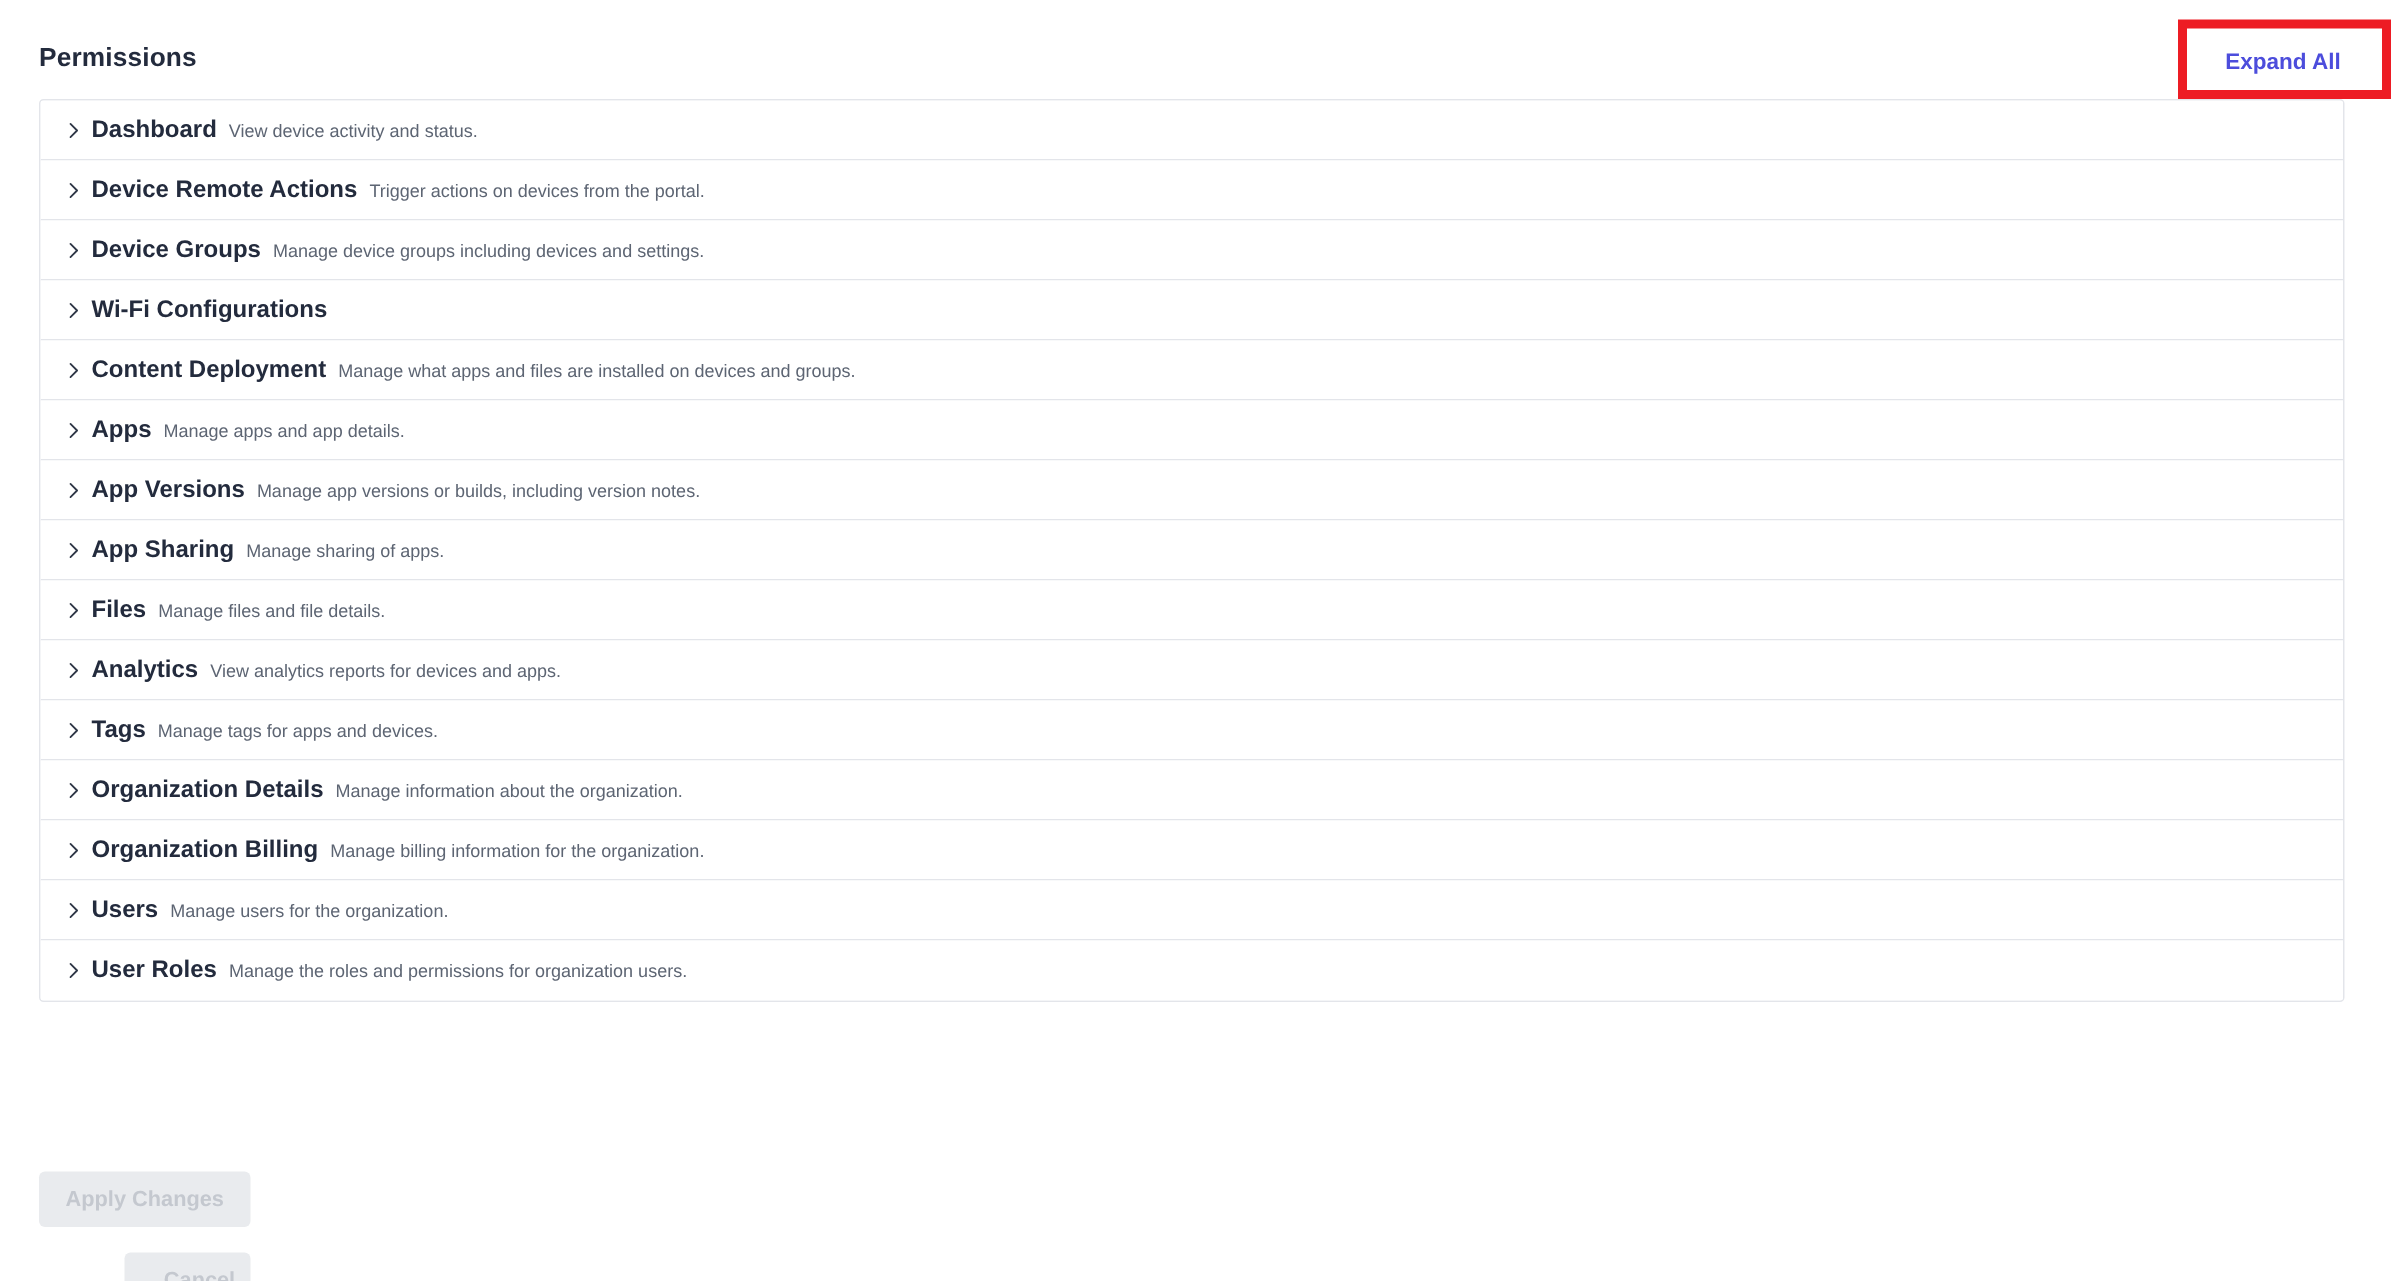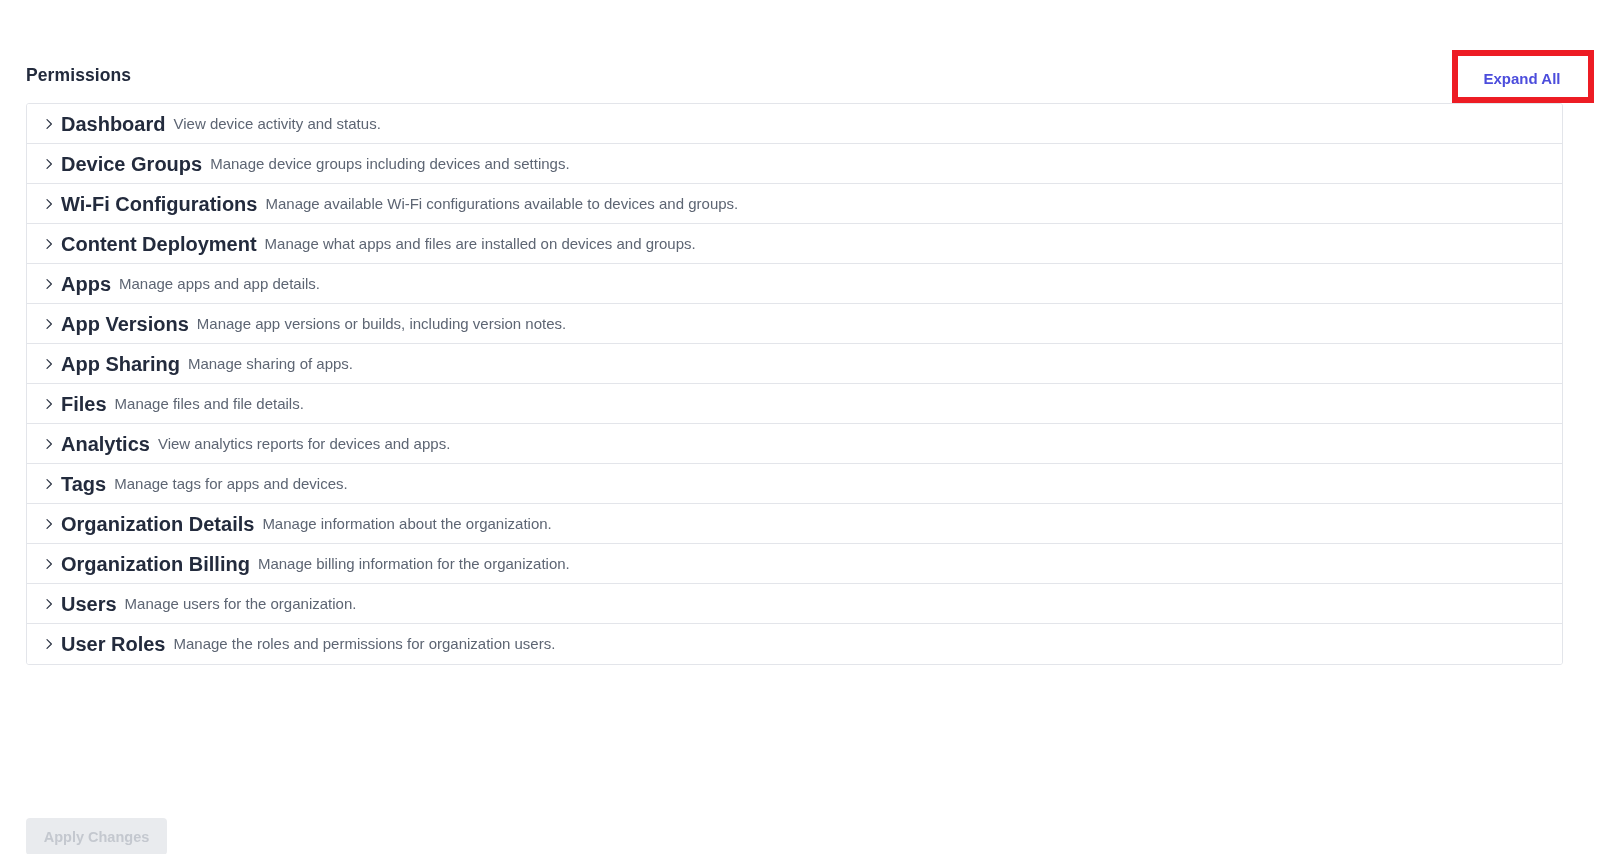--- a/index.html
+++ b/index.html
@@ -16,21 +16,20 @@
     color: #2e3646;
     overflow: hidden;
     position: relative;
   }
 
   .page {
     position: absolute;
     left: 0; top: 0;
     width: 1601px;
     height: 601px;
-    margin-top: 37px;
   }
 
   
   .header-row {
     position: absolute;
     left: 0;
     top: 0;
     width: 1601px;
     height: 62px;
   }
@@ -107,28 +106,28 @@
     height: 16px;
     display: inline-flex;
     align-items: center;
     justify-content: center;
     margin-right: 4px;
   }
   .chev svg {
     display: block;
   }
   .perm-name {
-    font-size: 20px;
+    font-size: 16px;
     font-weight: bold;
     color: #232b3d;
     white-space: nowrap;
     line-height: 18px;
   }
   .perm-desc {
-    font-size: 15px;
+    font-size: 12px;
     font-weight: normal;
     color: #5d6573;
     margin-left: 8px;
     white-space: nowrap;
     line-height: 18px;
   }
 
   
   .footer-actions {
     position: absolute;
@@ -179,31 +178,39 @@
         </span>
         <span class="perm-name">Dashboard</span>
         <span class="perm-desc">View device activity and status.</span>
       </div>
       <div class="perm-row">
         <span class="chev">
           <svg width="14" height="14" viewBox="0 0 14 14" aria-hidden="true">
             <path d="M5 2.6 L9.4 7 L5 11.4" fill="none" stroke="#2e3646" stroke-width="1.2" stroke-linecap="round" stroke-linejoin="round"></path>
           </svg>
         </span>
+        <span class="perm-name">Device Remote Actions</span>
+        <span class="perm-desc">Trigger actions on devices from the portal.</span>
+      </div>
+      <div class="perm-row">
+        <span class="chev">
+          <svg width="14" height="14" viewBox="0 0 14 14" aria-hidden="true">
+            <path d="M5 2.6 L9.4 7 L5 11.4" fill="none" stroke="#2e3646" stroke-width="1.2" stroke-linecap="round" stroke-linejoin="round"></path>
+          </svg>
+        </span>
         <span class="perm-name">Device Groups</span>
         <span class="perm-desc">Manage device groups including devices and settings.</span>
       </div>
       <div class="perm-row">
         <span class="chev">
           <svg width="14" height="14" viewBox="0 0 14 14" aria-hidden="true">
             <path d="M5 2.6 L9.4 7 L5 11.4" fill="none" stroke="#2e3646" stroke-width="1.2" stroke-linecap="round" stroke-linejoin="round"></path>
           </svg>
         </span>
         <span class="perm-name">Wi-Fi Configurations</span>
-        <span class="perm-desc">Manage available Wi-Fi configurations available to devices and groups.</span>
       </div>
       <div class="perm-row">
         <span class="chev">
           <svg width="14" height="14" viewBox="0 0 14 14" aria-hidden="true">
             <path d="M5 2.6 L9.4 7 L5 11.4" fill="none" stroke="#2e3646" stroke-width="1.2" stroke-linecap="round" stroke-linejoin="round"></path>
           </svg>
         </span>
         <span class="perm-name">Content Deployment</span>
         <span class="perm-desc">Manage what apps and files are installed on devices and groups.</span>
       </div>

